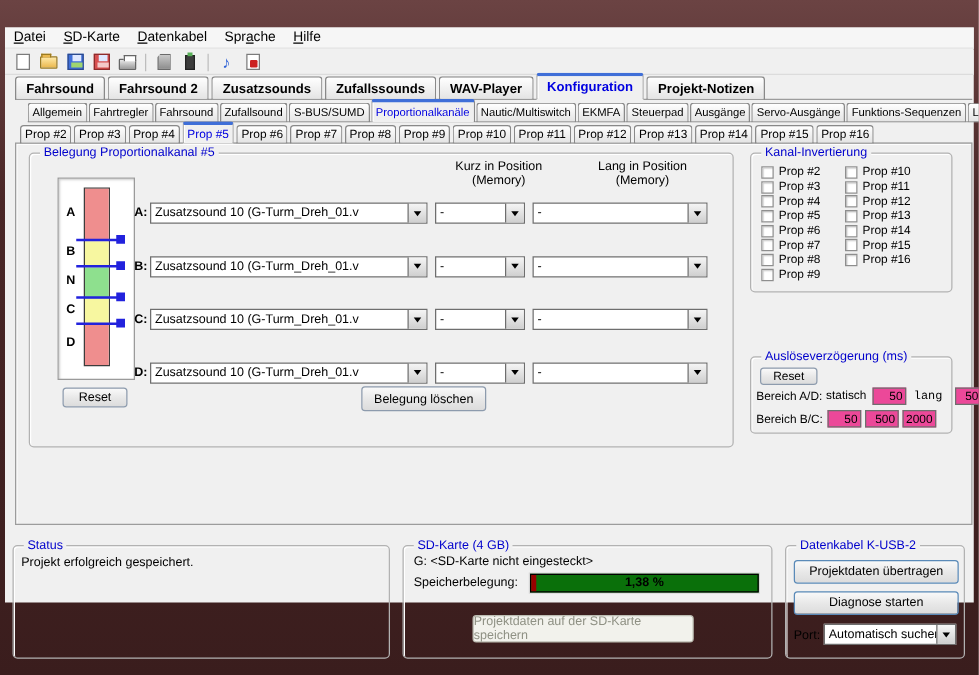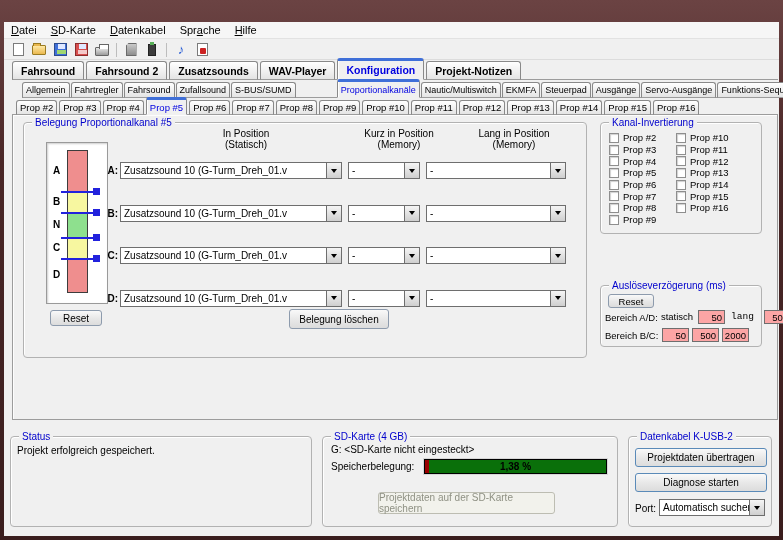--- a/index.html
+++ b/index.html
@@ -23,21 +23,21 @@
             background:linear-gradient(#8a6a6a,#5f3d3d 50%,#4a2828); box-shadow:inset 0 1px 0 rgba(255,255,255,.35); }
   .winbtn.min, .winbtn.max { width:28px; }
   .winbtn.close { width:44px; background:linear-gradient(#e08973,#c4543c 45%,#8f2a1a); }
   .glyph-min { position:absolute; left:10px; top:9px; width:8px; height:2px; background:#fff; box-shadow:0 1px 1px #000; }
   .glyph-max { position:absolute; left:9px; top:4px; width:9px; height:7px; border:1px solid #fff; border-top:2px solid #fff; box-shadow:0 1px 1px #000; }
   .glyph-x { position:absolute; left:17px; top:3px; width:9px; height:9px; }
   .glyph-x i, .glyph-x b { position:absolute; left:4px; top:0; width:2px; height:9px; background:#fff; box-shadow:0 0 1px #000; }
   .glyph-x i { transform:rotate(45deg);} .glyph-x b { transform:rotate(-45deg);}
 
   
-  .client { position:absolute; left:4px; top:22px; width:775px; height:514px; background:#f0f0f0; }
+  .client { position:absolute; left:4px; top:22px; width:775px; height:460px; background:#f0f0f0; }
 
   .menubar { position:absolute; left:0; top:0; width:775px; height:17px; background:#f6f6f6;
              border-bottom:1px solid #e2e2e2; display:flex; align-items:center; }
   .menu-item { padding:0 7px; font-size:11px; line-height:17px; }
   .menu-item .ul { text-decoration:underline; }
 
   .toolbar { position:absolute; left:0; top:18px; width:775px; height:20px; background:#f0f0f0;
              display:flex; align-items:center; gap:3px; padding-left:5px; border-bottom:1px solid #dcdcdc; }
   .tbtn { width:18px; height:17px; display:flex; align-items:center; justify-content:center; position:relative; }
   .tsep { width:1px; height:14px; background:#bdbdbd; margin:0 2px; }
@@ -67,21 +67,21 @@
   .strip::after { content:""; position:absolute; left:0; right:0; bottom:0; height:1px; background:#9c9c9c; }
   .tab { position:relative; z-index:1; margin-right:2px; margin-bottom:0; background:linear-gradient(#ffffff,#ececec 70%,#e4e4e4);
          border:1px solid #898989; border-bottom:1px solid #9c9c9c; border-radius:3px 3px 0 0;
          display:flex; align-items:center; justify-content:center; color:#000; }
   .strip-main .tab { height:19px; padding:0 8px; font-size:10.5px; font-weight:bold; }
   .strip-sub .tab  { height:16px; padding:0 3px; font-size:9px; margin-right:1px; }
   .strip-prop .tab { height:15px; padding:0 3px; font-size:9.5px; margin-right:2px; }
   .tab.sel { z-index:3; color:#0000e0; background:#f0f0f0; border-bottom:1px solid #f0f0f0;
              border-top:3px solid #3f6fd8; box-shadow:1px 0 0 #fff inset; }
   .strip-main .tab.sel { height:22px; }
-  .strip-sub .tab.sel  { height:19px;margin-left:40px; }
+  .strip-sub .tab.sel  { height:19px; }
   .strip-prop .tab.sel { height:18px; }
 
   .tabpage { position:absolute; left:8px; top:92px; width:766px; height:306px; background:#f0f0f0;
              border:1px solid #9c9c9c; box-shadow:inset 1px 1px 0 #fdfdfd; }
 
   
   .group { position:absolute; border:1px solid #b2b2b2; border-radius:4px; box-shadow:inset 1px 1px 0 #ffffff; }
   .grouplabel { position:absolute; top:-7px; left:8px; background:#f0f0f0; padding:0 3px;
                 color:#0000cc; font-size:10px; line-height:13px; white-space:nowrap; }
 
@@ -122,21 +122,21 @@
   .cb-label { font-size:9.5px; }
 
   
   .g-delay { left:587px; top:170px; width:162px; height:62px; }
   .btn-reset2 { position:absolute; left:7px; top:8px; width:46px; height:14px; font-size:9.5px; }
   .dheads { position:absolute; left:56px; top:25px; width:100px; display:flex; font-size:9.5px; }
   .dheads span { text-align:center; } .dh1 { width:40px; } .dh2 { width:31px; } .dh3 { width:29px;font-family:Liberation Mono, monospace; }
   .drow { position:absolute; left:4px; width:154px; height:14px; display:flex; align-items:center; }
   .drow1 { top:24px;gap:36px; } .drow2 { top:42px; }
   .drow-label { width:52px; font-size:9.5px; text-align:right; margin-right:2px; white-space:nowrap; }
-  .dinput { width:27px; height:14px; border:1px solid #6e6e6e; background:#fca5a5; font-size:9.5px;
+  .dinput { width:27px; height:14px; border:1px solid #6e6e6e; background:#ec4899; font-size:9.5px;
             text-align:right; padding-right:2px; margin-left:3px; font-family:"Liberation Sans",sans-serif; }
 
   
   .g-status { left:6px; top:414px; width:302px; height:91px; }
   .status-msg { position:absolute; left:6px; top:8px; font-size:10px; }
   .g-sd { left:318px; top:414px; width:296px; height:91px; }
   .sd-drive { position:absolute; left:8px; top:7px; font-size:10px; }
   .sd-usage-label { position:absolute; left:8px; top:24px; font-size:10px; }
   .progress { position:absolute; left:101px; top:22px; width:183px; height:15px; border:1px solid #000;
               background:#0a700a; display:flex; box-shadow:0 0 0 1px #d7d7d7; }
@@ -200,20 +200,23 @@
 
     <div class="strip strip-main">
       <div class="tab">
           <span>Fahrsound</span>
         </div>
         <div class="tab">
           <span>Fahrsound 2</span>
         </div>
         <div class="tab">
           <span>Zusatzsounds</span>
+        </div>
+        <div class="tab">
+          <span>Zufallssounds</span>
         </div>
         <div class="tab">
           <span>WAV-Player</span>
         </div>
         <div class="tab sel">
           <span>Konfiguration</span>
         </div>
         <div class="tab">
           <span>Projekt-Notizen</span>
         </div>
@@ -329,24 +332,20 @@
           <div class="zline" style="top:69px"></div>
           <div class="zline" style="top:94px"></div>
           <div class="zline" style="top:115px"></div>
           <div class="zhandle" style="top:45px"></div>
           <div class="zhandle" style="top:66px"></div>
           <div class="zhandle" style="top:91px"></div>
           <div class="zhandle" style="top:112px"></div>
         </div>
         <div class="btn btn-reset1">Reset</div>
 
-        <div class="colhead ch1">
-          <div>In Position</div>
-          <div>(Statisch)</div>
-        </div>
         <div class="colhead ch2">
           <div>Kurz in Position</div>
           <div>(Memory)</div>
         </div>
         <div class="colhead ch3">
           <div>Lang in Position</div>
           <div>(Memory)</div>
         </div>
 
         <div class="prows">

